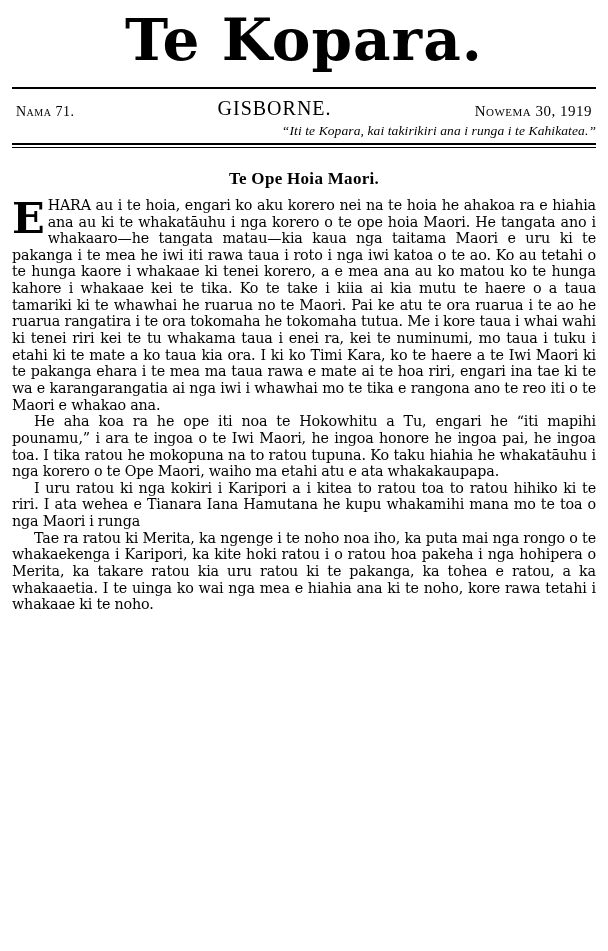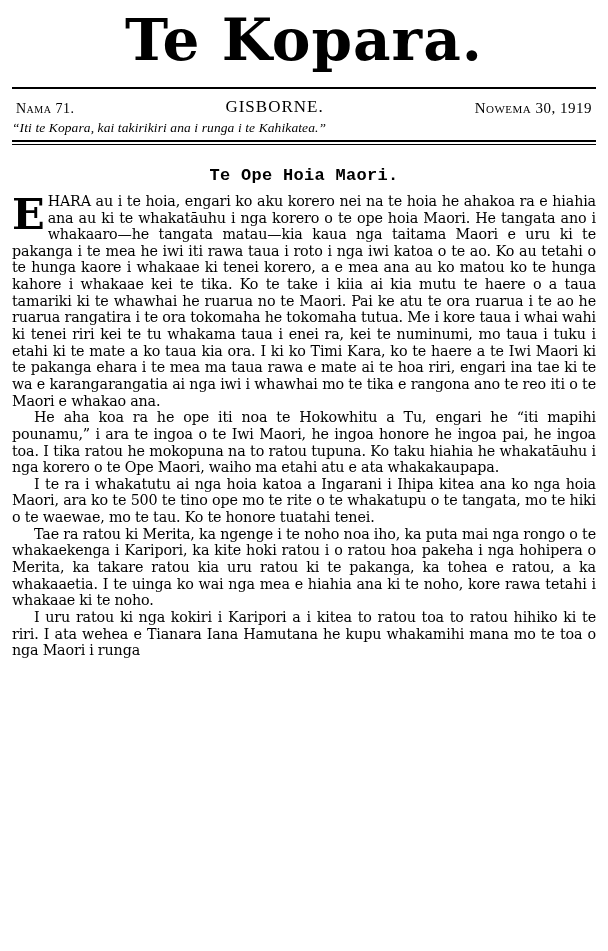--- a/index.html
+++ b/index.html
@@ -51,49 +51,49 @@
   }
   .issue-left, .issue-center, .issue-right {
     font-variant: small-caps;
     letter-spacing: 0.5px;
     white-space: nowrap;
   }
   .issue-left {
     font-size: 14px;
   }
   .issue-center {
-    font-size: 17px;
+    font-size: 20px;
     letter-spacing: 1px;
   }
   .issue-right {
     font-size: 15px;
   }
   .motto {
-    text-align: left;
+    text-align: right;
     font-style: italic;
     font-size: 13.5px;
     padding: 3px 0 4px 0;
     letter-spacing: 0.1px;
   }
   .double-rule {
     border: 0;
     border-top: 2px solid #000;
     margin: 0 0 1px 0;
   }
   .double-rule.thin {
     border-top: 1px solid #000;
     margin-top: 2px;
   }
   
   .article {
     padding-top: 20px;
   }
   .article-title {
     text-align: center;
-    font-family: Liberation Mono, monospace;
+    font-family: Liberation Serif, serif;
     font-weight: bold;
     font-size: 17px;
     letter-spacing: 0.3px;
     margin: 0 0 8px 0;
   }
   .body-text {
     font-family: "DejaVu Serif", serif;
     font-size: 14.3px;
     line-height: 1.165;
     text-align: justify;
@@ -137,19 +137,18 @@
 
   <hr class="double-rule">
   <hr class="double-rule thin">
 
   <div class="article">
     <h2 class="article-title">Te Ope Hoia Maori.</h2>
 
     <div class="body-text">
       <p class="first"><span class="dropcap">E</span><span>HARA au i te hoia, engari ko aku korero nei na te hoia he ahakoa ra e hiahia ana au ki te whakatāuhu i nga korero o te ope hoia Maori.   He tangata ano i whakaaro—he tangata matau—kia kaua nga taitama Maori e uru ki te pakanga i te mea he iwi iti rawa taua i roto i nga iwi katoa o te ao.   Ko au tetahi o te hunga kaore i whakaae ki tenei korero, a e mea ana au ko matou ko te hunga kahore i whakaae kei te tika.   Ko te take i kiia ai kia mutu te haere o a taua tamariki ki te whawhai he ruarua no te Maori.   Pai ke atu te ora ruarua i te ao he ruarua rangatira i te ora tokomaha he tokomaha tutua.   Me i kore taua i whai wahi ki tenei riri kei te tu whakama taua i enei ra, kei te numinumi, mo taua i tuku i etahi ki te mate a ko taua kia ora.   I ki ko Timi Kara, ko te haere a te Iwi Maori ki te pakanga ehara i te mea ma taua rawa e mate ai te hoa riri, engari ina tae ki te wa e karangarangatia ai nga iwi i whawhai mo te tika e rangona ano te reo iti o te Maori e whakao ana.</span></p>
       <p>He aha koa ra he ope iti noa te Hokowhitu a Tu, engari he “iti mapihi pounamu,” i ara te ingoa o te Iwi Maori, he ingoa honore he ingoa pai, he ingoa toa.   I tika ratou he mokopuna na to ratou tupuna.   Ko taku hiahia he whakatāuhu i nga korero o te Ope Maori, waiho ma etahi atu e ata whakakaupapa.</p>
-      <p>I te ra i whakatutu ai nga hoia katoa a Ingarani i Ihipa kitea ana ko nga hoia Maori, ara ko te 500 te tino ope mo te rite o te whakatupu o te tangata, mo te hiki o te waewae, mo te tau.   Ko te honore tuatahi tenei.</p>
+      <p>I uru ratou ki nga kokiri i Karipori a i kitea to ratou toa to ratou hihiko ki te riri.   I ata wehea e Tianara Iana Hamutana he kupu whakamihi mana mo te toa o nga Maori i runga</p>
       <p>Tae ra ratou ki Merita, ka ngenge i te noho noa iho, ka puta mai nga rongo o te whakaekenga i Karipori, ka kite hoki ratou i o ratou hoa pakeha i nga hohipera o Merita, ka takare ratou kia uru ratou ki te pakanga, ka tohea e ratou, a ka whakaaetia.   I te uinga ko wai nga mea e hiahia ana ki te noho, kore rawa tetahi i whakaae ki te noho.</p>
-      <p>I uru ratou ki nga kokiri i Karipori a i kitea to ratou toa to ratou hihiko ki te riri.   I ata wehea e Tianara Iana Hamutana he kupu whakamihi mana mo te toa o nga Maori i runga</p>
     </div>
   </div>
 
 </div>
 
 </body></html>

